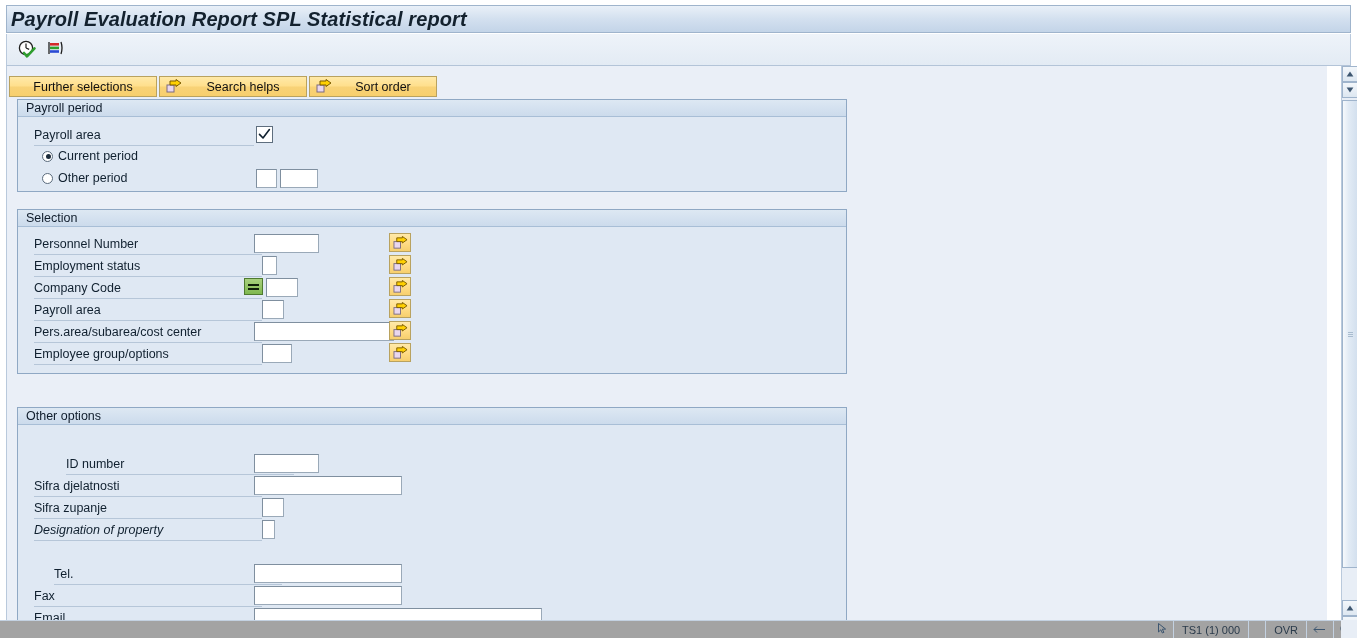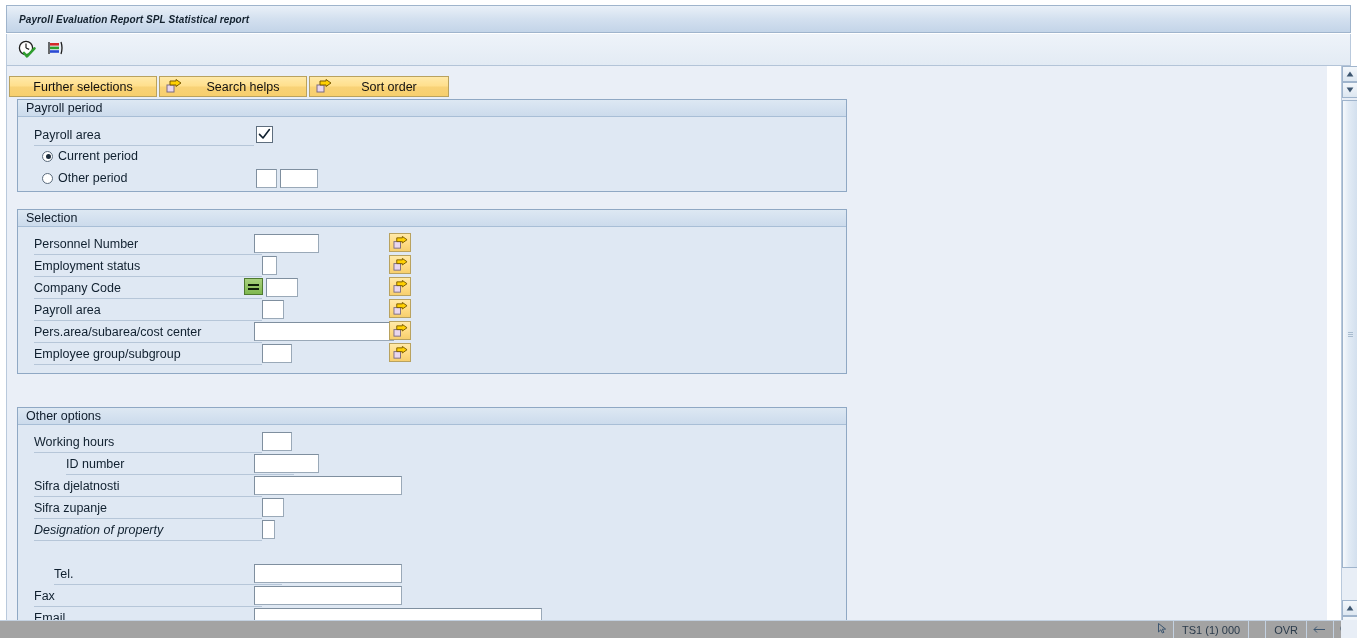--- a/index.html
+++ b/index.html
@@ -18,22 +18,22 @@
 
   
   .titlebar {
     position: absolute; left: 6px; top: 5px;
     width: 1345px; height: 28px;
     background: linear-gradient(to bottom, #e9f0f8 0%, #d3e0ef 50%, #c3d4e8 100%);
     border: 1px solid #9fb4cc;
     display: flex; align-items: center;
   }
   .titlebar .ttl {
-    font-size: 10px; font-weight: bold; font-style: italic;
-    color: #13212e; padding-left: 12px; letter-spacing: .1px;
+    font-size: 20px; font-weight: bold; font-style: italic;
+    color: #13212e; padding-left: 4px; letter-spacing: .1px;
     white-space: nowrap;
   }
 
   
   .toolbar {
     position: absolute; left: 6px; top: 34px;
     width: 1345px; height: 32px;
     background: linear-gradient(to bottom, #eef3f9 0%, #e3ebf4 100%);
     border-left: 1px solid #b9c9dc; border-right: 1px solid #b9c9dc;
     border-bottom: 1px solid #b3c4d8;
@@ -222,21 +222,21 @@
       </div>
       <div class="sapbtn" style="width:148px">
         <span class="arr">
           <svg width="16" height="15" viewBox="0 0 16 15">
             <rect x="1" y="6" width="7" height="7" fill="#e9d7ee" stroke="#7a6b82" stroke-width="1"></rect>
             <path d="M4 2 L10 2 L10 0.5 L15 4 L10 7.5 L10 6 L4 6 Z" fill="#ffd000" stroke="#7a5a00" stroke-width="1" stroke-linejoin="round"></path>
           </svg>
         </span>
         <span class="lbl">Search helps</span>
       </div>
-      <div class="sapbtn" style="width:140px">
+      <div class="sapbtn" style="width:128px">
         <span class="arr">
           <svg width="16" height="15" viewBox="0 0 16 15">
             <rect x="1" y="6" width="7" height="7" fill="#e9d7ee" stroke="#7a6b82" stroke-width="1"></rect>
             <path d="M4 2 L10 2 L10 0.5 L15 4 L10 7.5 L10 6 L4 6 Z" fill="#ffd000" stroke="#7a5a00" stroke-width="1" stroke-linejoin="round"></path>
           </svg>
         </span>
         <span class="lbl">Sort order</span>
       </div>
     </div>
 
@@ -331,43 +331,39 @@
           <div class="fld" style="left:236px; top:0; width:140px;"></div>
           <div class="arrbtn" style="left:371px; top:-1px;">
             <svg width="15" height="14" viewBox="0 0 16 15">
               <rect x="1" y="6" width="7" height="7" fill="#e9d7ee" stroke="#7a6b82" stroke-width="1"></rect>
               <path d="M4 2 L10 2 L10 0.5 L15 4 L10 7.5 L10 6 L4 6 Z" fill="#ffd000" stroke="#7a5a00" stroke-width="1" stroke-linejoin="round"></path>
             </svg>
           </div>
         </div>
 
         <div class="row" style="top:117px; width:100%;">
-          <div class="rlabel" style="width:228px;">Employee group/subgroup</div>
+          <div class="rlabel" style="width:228px;">Employee group/options</div>
           <div class="fld" style="left:244px; top:0; width:30px;"></div>
           <div class="arrbtn" style="left:371px; top:-1px;">
             <svg width="15" height="14" viewBox="0 0 16 15">
               <rect x="1" y="6" width="7" height="7" fill="#e9d7ee" stroke="#7a6b82" stroke-width="1"></rect>
               <path d="M4 2 L10 2 L10 0.5 L15 4 L10 7.5 L10 6 L4 6 Z" fill="#ffd000" stroke="#7a5a00" stroke-width="1" stroke-linejoin="round"></path>
             </svg>
           </div>
         </div>
 
       </div>
     </div>
 
     <div class="group" style="top:341px; height:230px;">
       <div class="grp-head">
         <span>Other options</span>
       </div>
       <div class="grp-body" style="height:211px;">
 
-        <div class="row" style="top:7px; width:100%;">
-          <div class="rlabel" style="width:228px;">Working hours</div>
-          <div class="fld" style="left:244px; top:0; width:30px;"></div>
-        </div>
 
         <div class="row" style="top:29px; width:100%;">
           <div class="rlabel" style="width:228px;margin-left:32px;">ID number</div>
           <div class="fld" style="left:236px; top:0; width:65px;"></div>
         </div>
 
         <div class="row" style="top:51px; width:100%;">
           <div class="rlabel" style="width:228px;">Sifra djelatnosti</div>
           <div class="fld" style="left:236px; top:0; width:148px;"></div>
         </div>

